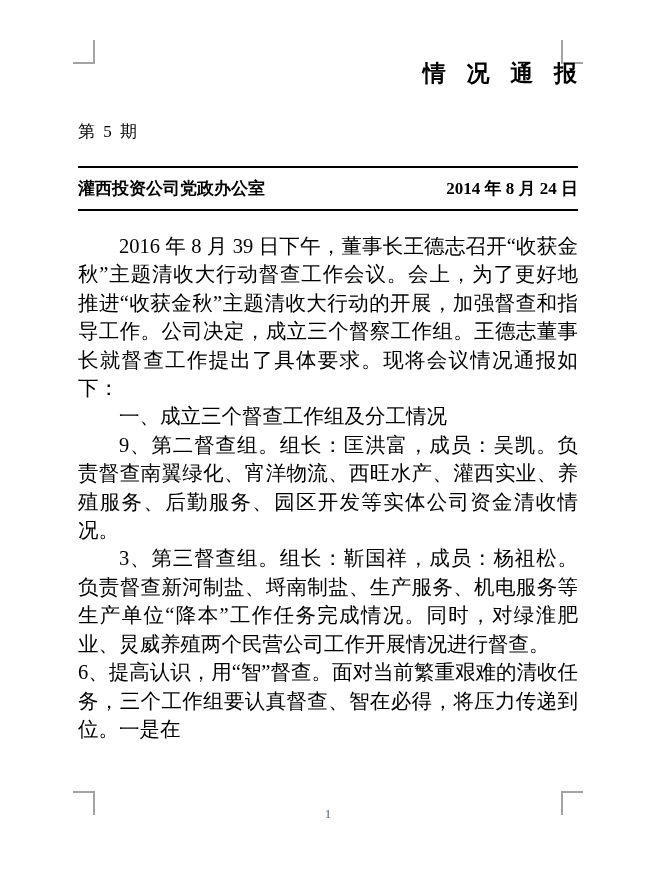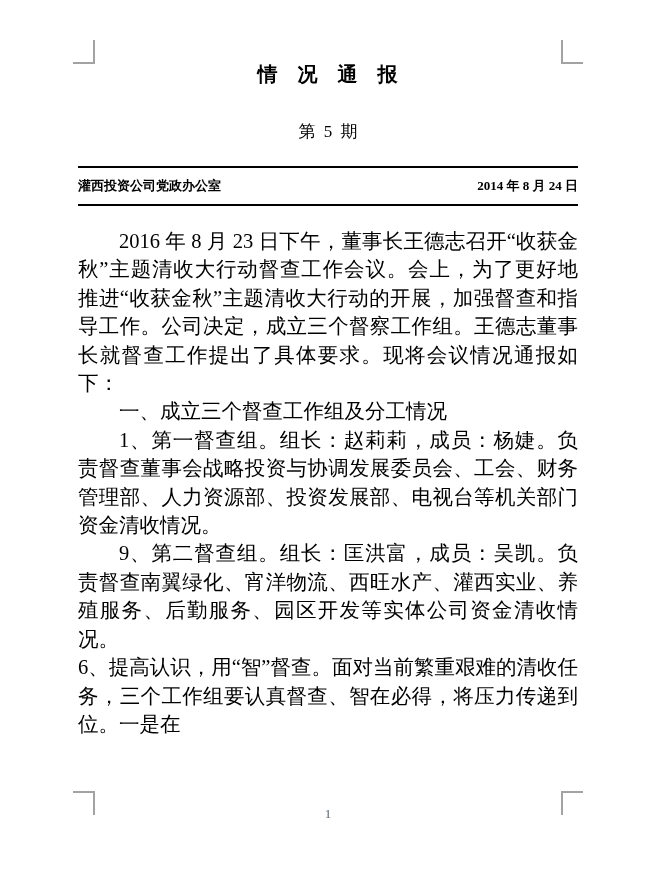--- a/index.html
+++ b/index.html
@@ -32,47 +32,46 @@
   .cm-br { left: 561px; top: 791px; border-left: 2px solid #a3a3a3;  border-top: 2px solid #a3a3a3; }
 
   .content {
     position: absolute;
     left: 78px;
     width: 500px;
     top: 0;
   }
   .doc-title {
     margin-top: 56px;
-    text-align: center;
-    font-size: 20px;
+    text-align: right;
+    font-size: 23px;
     font-weight: bold;
     word-spacing: 13px;
     letter-spacing: 1px;
     line-height: 36px;
     white-space: nowrap;
   }
   .issue {
     margin-top: 28px;
-    text-align: center;
     font-size: 17px;
     line-height: 24px;
     word-spacing: 4px;
   }
   .rule {
     border: none;
     border-top: 2px solid #000;
     margin: 0;
   }
   .rule-top { margin-top: 22px; }
   .masthead {
     display: flex;
     justify-content: space-between;
     align-items: center;
     font-weight: bold;
-    font-size: 13px;
+    font-size: 17px;
     padding: 9px 0 9px 0;
     white-space: nowrap;
   }
   .body-text {
     margin-top: 21px;
     font-size: 20.5px;
     line-height: 28.4px;
     text-align: justify;
   }
   .body-text p {
@@ -111,28 +110,28 @@
     <hr class="rule rule-top">
 
     <div class="masthead">
       <span>灌西投资公司党政办公室</span>
       <span>2014 年 8 月 24 日</span>
     </div>
 
     <hr class="rule">
 
     <div class="body-text">
-      <p class="indent">2016 年 8 月 23 日下午，董事长王德志召开“收获金秋”主题清收大行动督查工作会议。会上，为了更好地推进“收获金秋”主题清收大行动的开展，加强督查和指导工作。公司决定，成立三个督察工作组。王德志董事长就督查工作提出了具体要求。现将会议情况通报如下：</p>
+      <p class="indent">2016 年 8 月 39 日下午，董事长王德志召开“收获金秋”主题清收大行动督查工作会议。会上，为了更好地推进“收获金秋”主题清收大行动的开展，加强督查和指导工作。公司决定，成立三个督察工作组。王德志董事长就督查工作提出了具体要求。现将会议情况通报如下：</p>
 
       <p class="indent bold">一、成立三个督查工作组及分工情况</p>
 
-      <p class="indent">1、第一督查组。组长：赵莉莉，成员：杨婕。负责督查董事会战略投资与协调发展委员会、工会、财务管理部、人力资源部、投资发展部、电视台等机关部门资金清收情况。</p>
 
       <p class="indent">9、第二督查组。组长：匡洪富，成员：吴凯。负责督查南翼绿化、宵洋物流、西旺水产、灌西实业、养殖服务、后勤服务、园区开发等实体公司资金清收情况。</p>
 
+      <p class="indent">3、第三督查组。组长：靳国祥，成员：杨祖松。负责督查新河制盐、埒南制盐、生产服务、机电服务等生产单位“降本”工作任务完成情况。同时，对绿淮肥业、炅威养殖两个民营公司工作开展情况进行督查。</p>
 
 
       <p><span class="bold">6、提高认识，用“智”督查。</span><span>面对当前繁重艰难的清收任务，三个工作组要认真督查、智在必得，将压力传递到位。一是在</span></p>
     </div>
 
   </div>
 
   <div class="page-number">1</div>
 
 </div>

